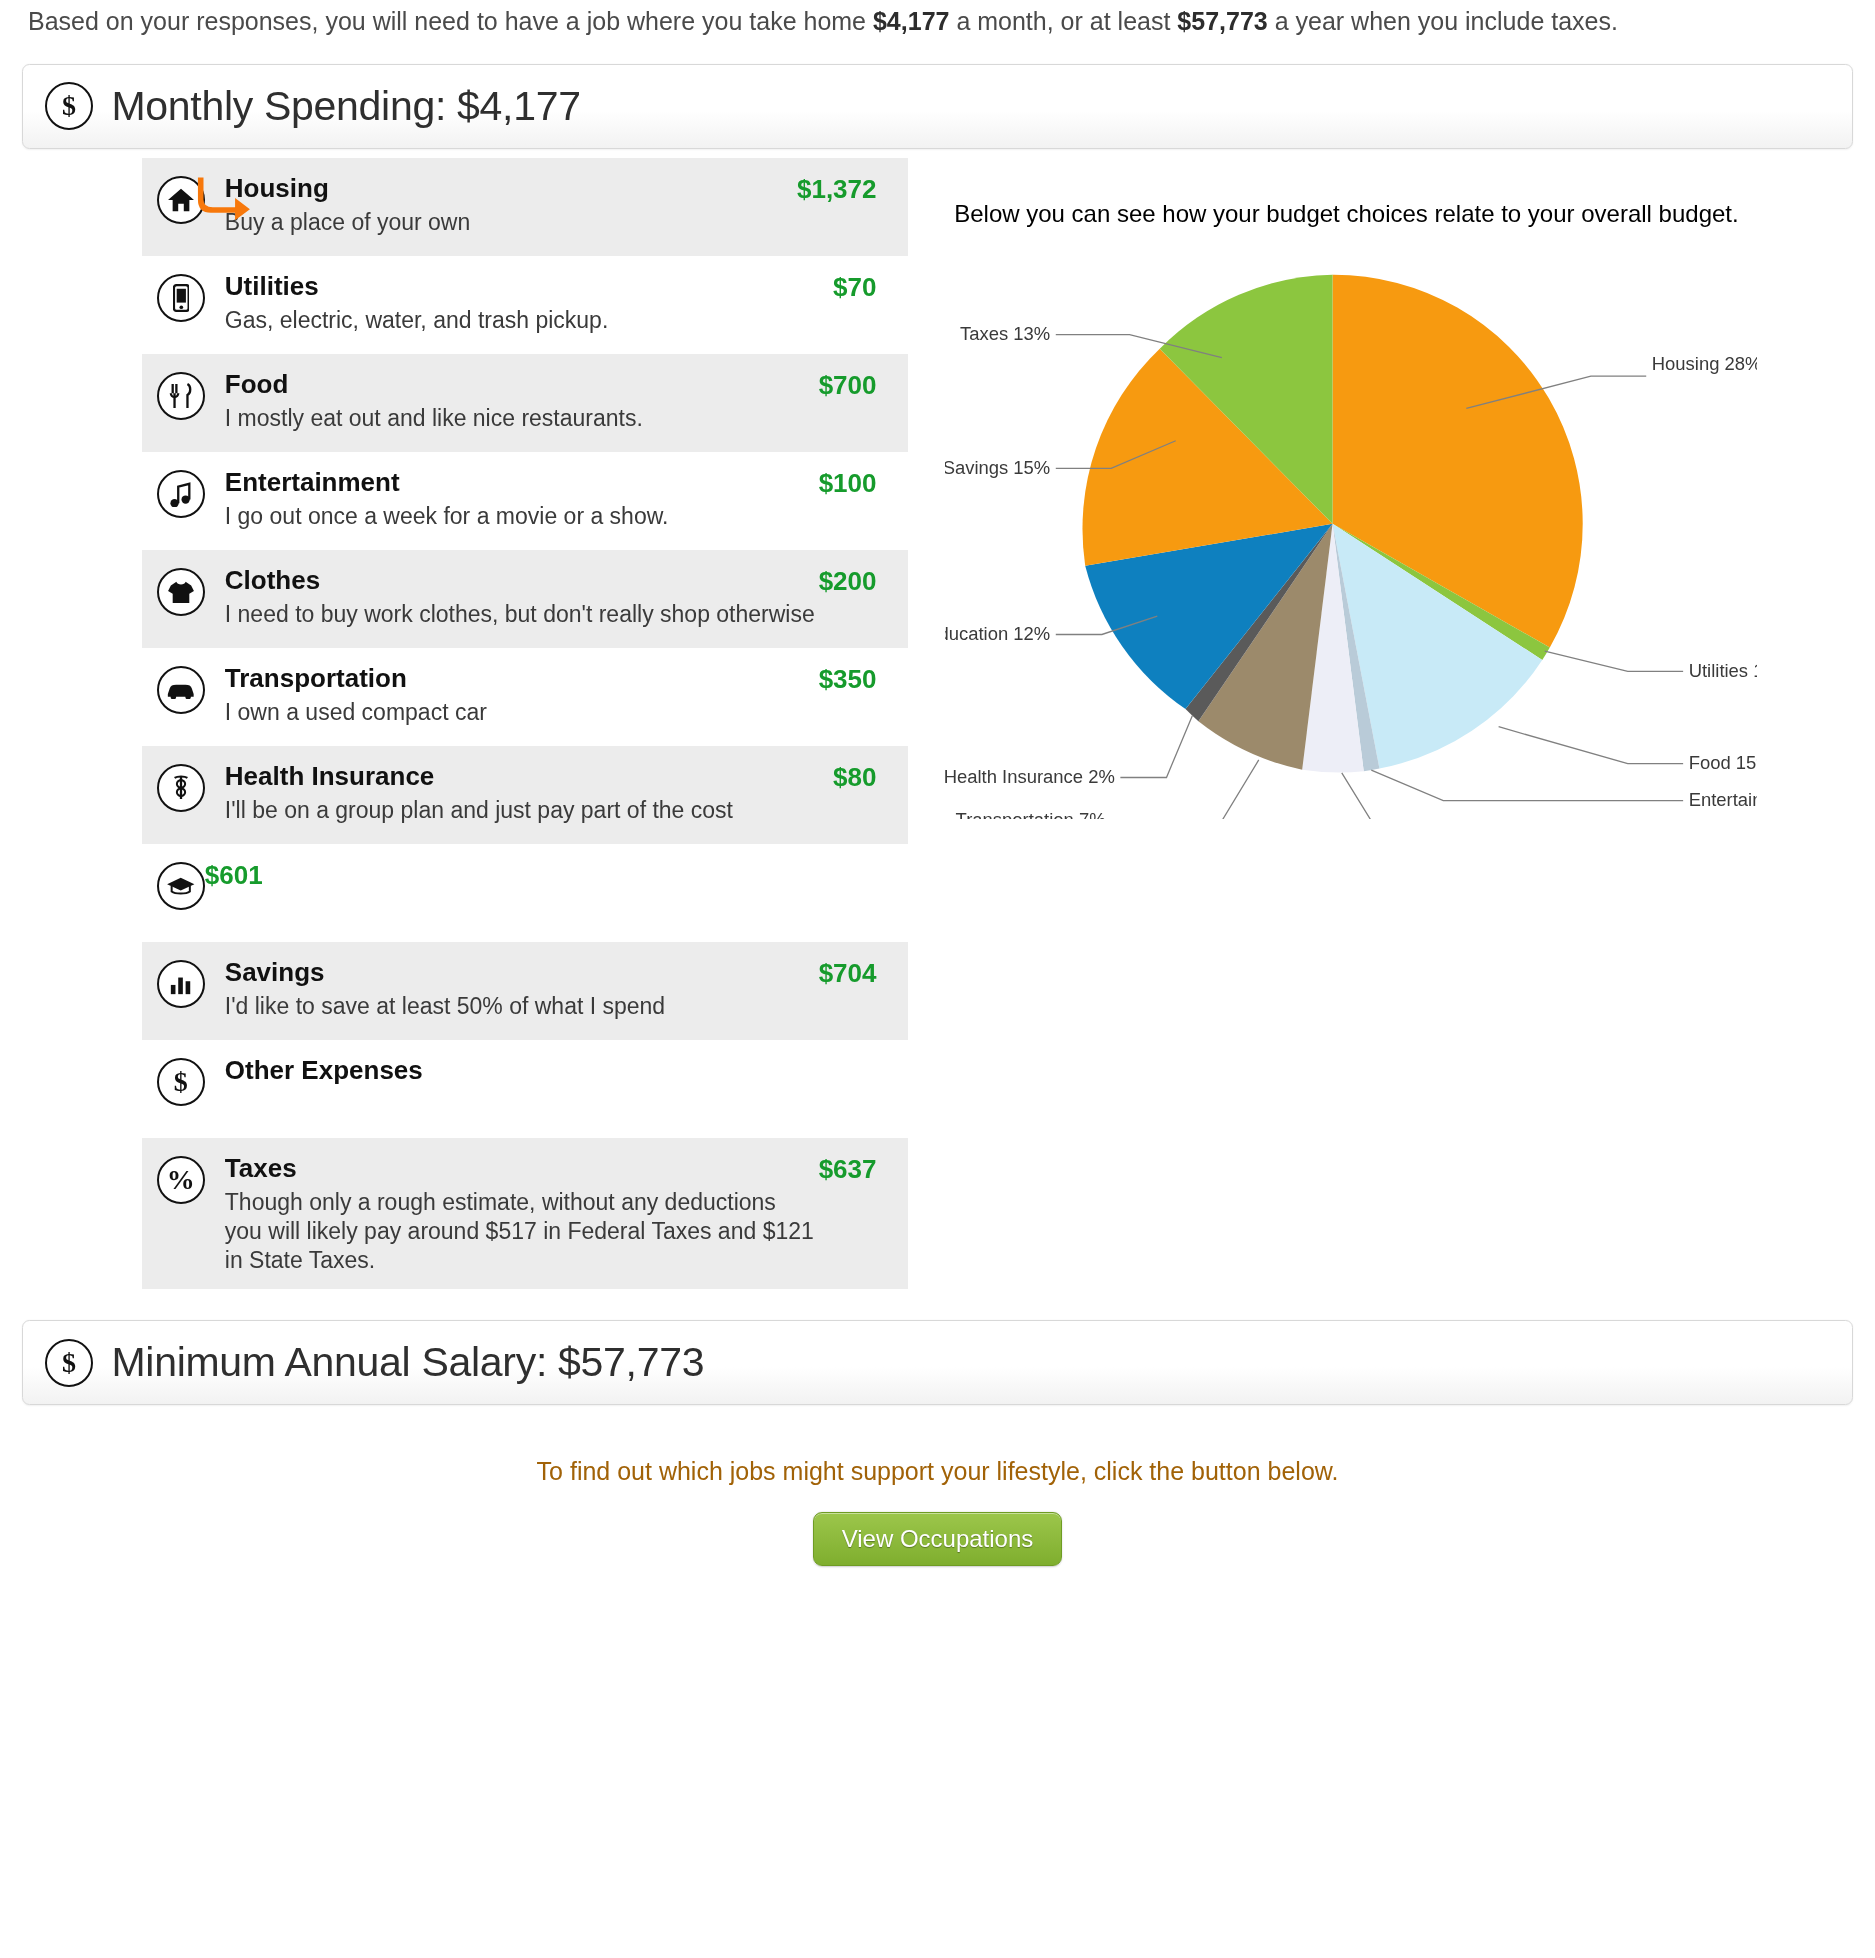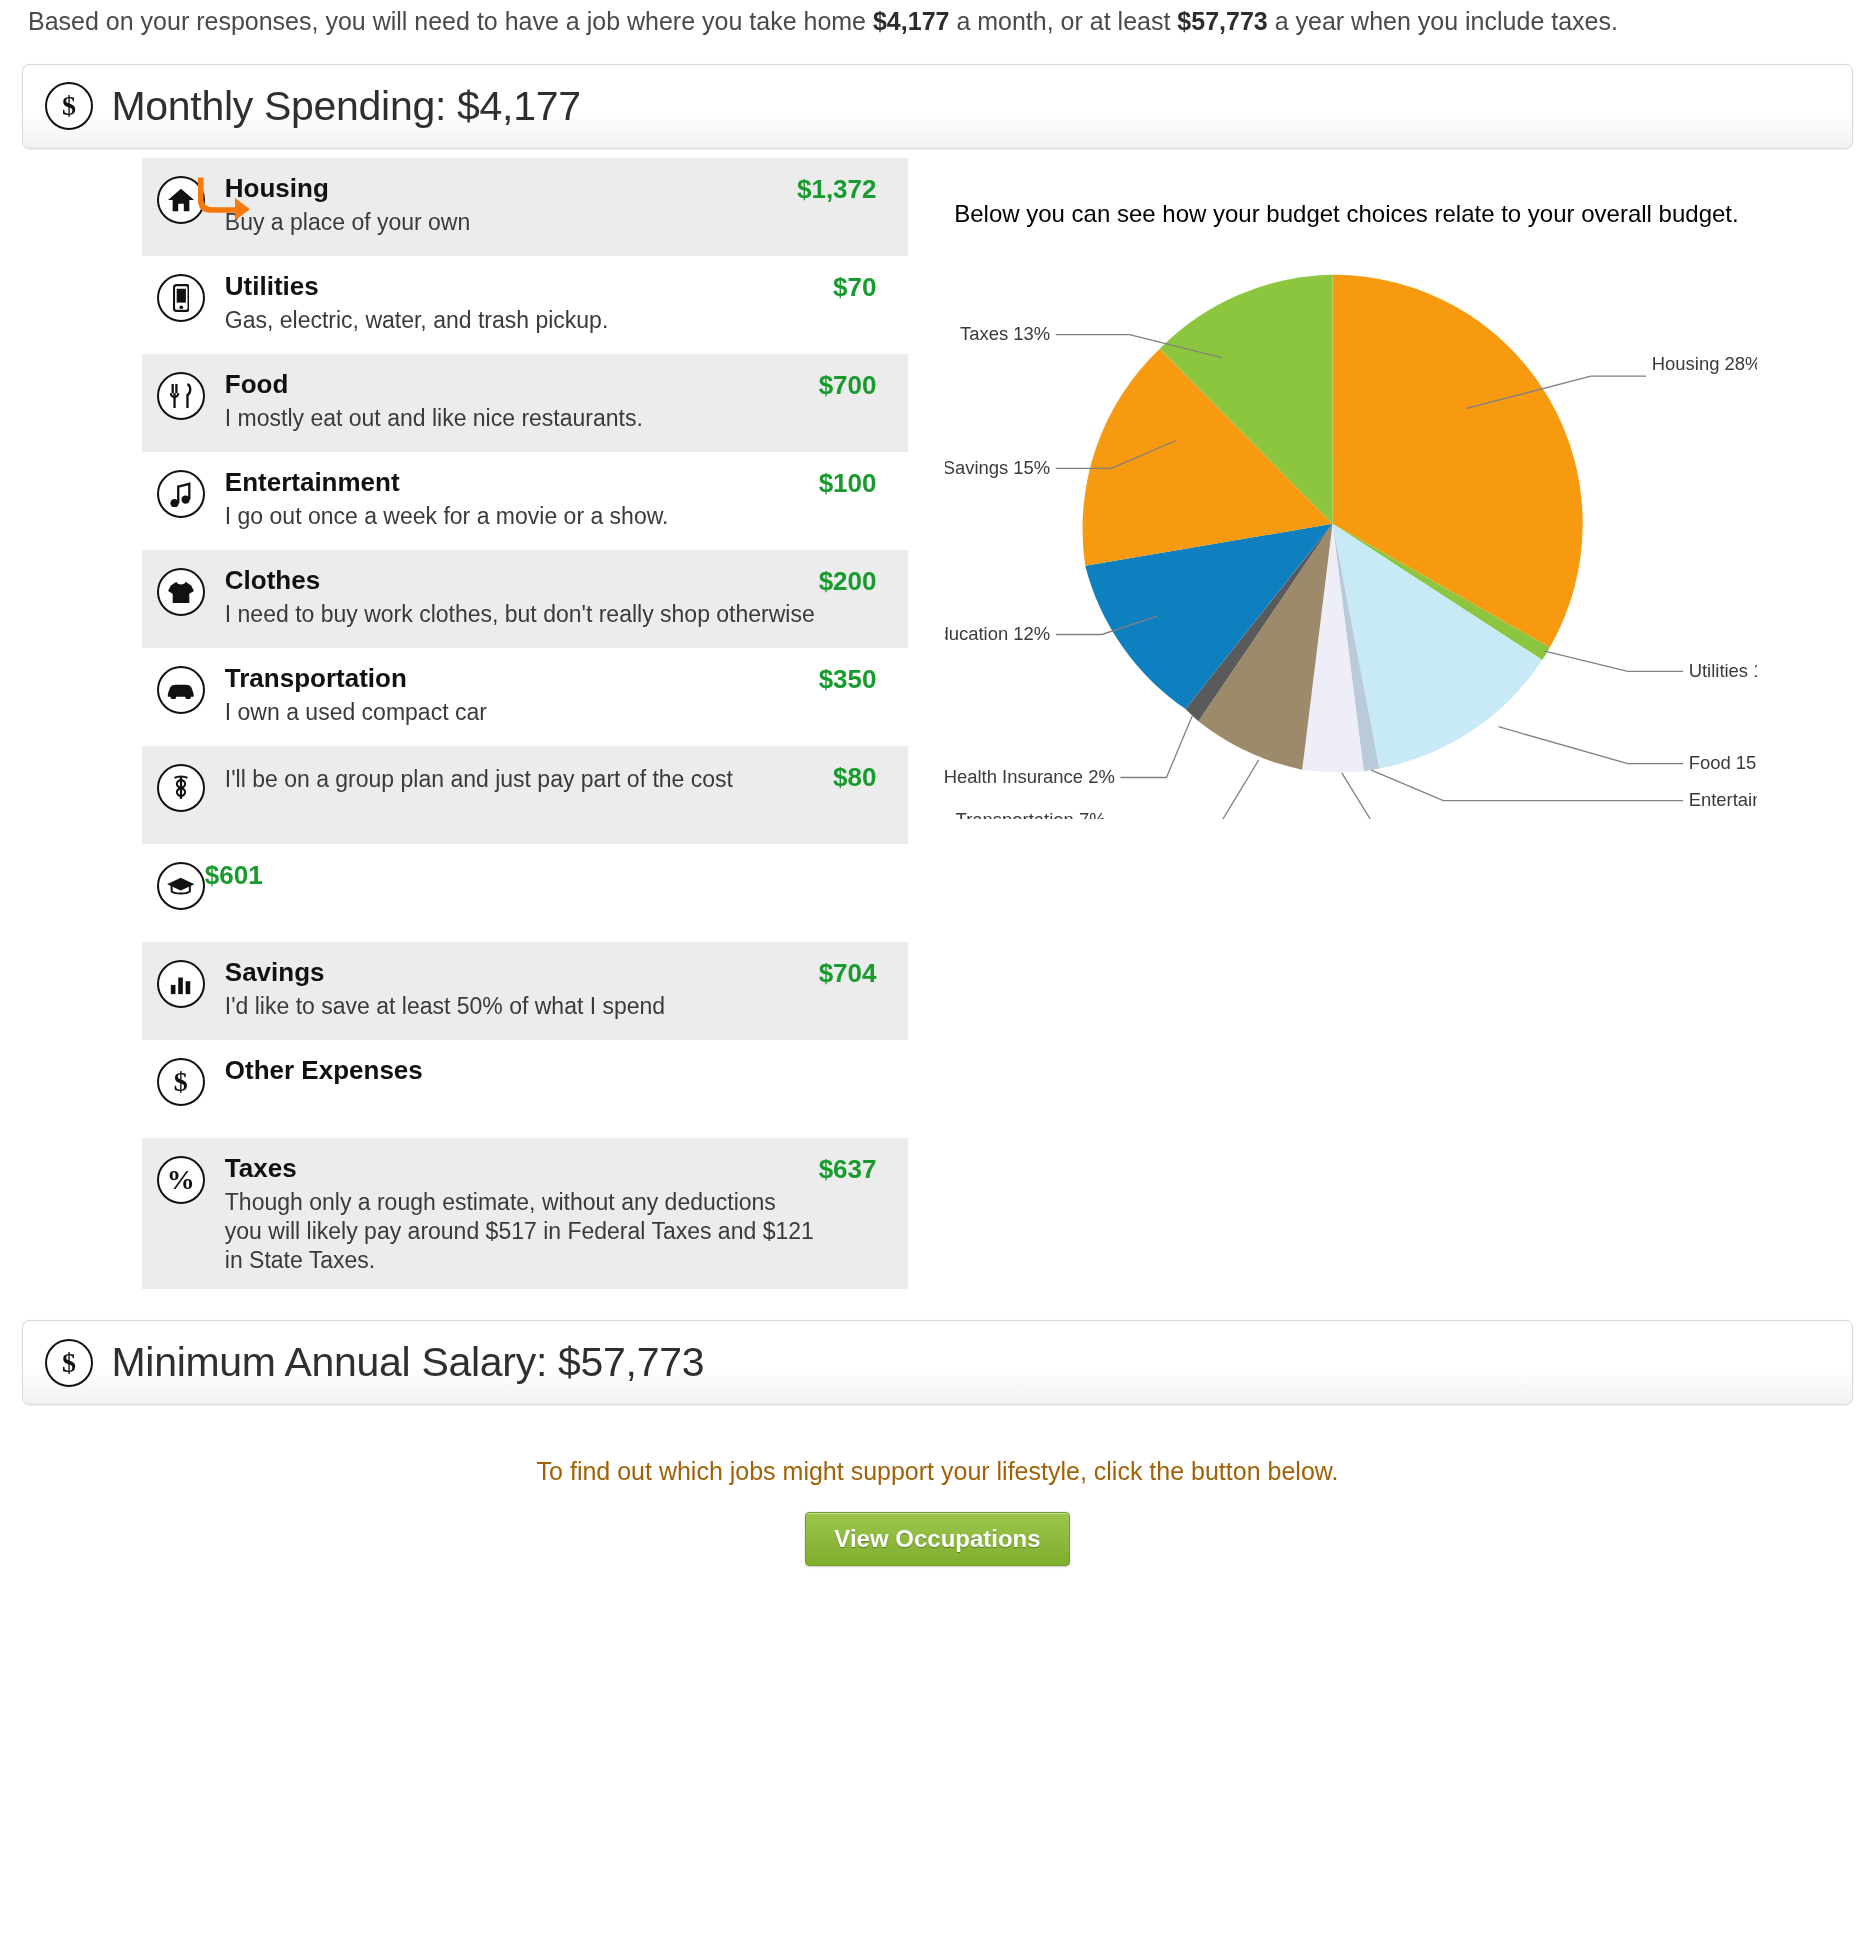--- a/index.html
+++ b/index.html
@@ -130,24 +130,24 @@
     font-size: 25px;
     font-weight: normal;
     color: #a16207;
     margin-top: 52px;
   }
   .btn-wrap { text-align: center; margin-top: 26px; }
   .btn {
     display: inline-block;
     background: linear-gradient(to bottom, #9cc64b 0%, #7fae2e 100%);
     border: 0.9px solid #6f9c24;
-    border-radius: 4px;
+    border-radius: 9px;
     color: #ffffff;
     font-size: 24px;
-    font-weight: bold;
+    font-weight: normal;
     padding: 12px 28px;
     text-shadow: 0 0.9px 0.9px rgba(0,0,0,0.35);
     box-shadow: inset 0 0.9px 0 rgba(255,255,255,0.45), 0 0.9px 1.8px rgba(0,0,0,0.2);
     cursor: pointer;
   }
 </style>
 </head>
 <body>
 
 <div class="intro">
@@ -258,20 +258,21 @@
       <div class="row alt">
         <span class="icon-circle row-icon">
           <svg width="22" height="28" viewBox="0 0 24 30">
               <path d="M12 3 L12 27" stroke="#111" stroke-width="2.5"></path>
               <path d="M12 6 C6 8 6 13 12 15 C18 17 18 22 12 24" stroke="#111" stroke-width="2.2" fill="none"></path>
               <path d="M12 6 C18 8 18 13 12 15 C6 17 6 22 12 24" stroke="#111" stroke-width="2.2" fill="none"></path>
               <path d="M5 4 C8 2 16 2 19 4" stroke="#111" stroke-width="2.2" fill="none"></path>
             </svg>
         </span>
         <span class="row-body">
+          <div class="row-label">Health Insurance</div>
           <div class="row-desc">I'll be on a group plan and just pay part of the cost</div>
         </span>
         <span class="row-amount">$80</span>
       </div>
 
       <div class="row">
         <span class="icon-circle row-icon">
           <svg width="29.5" height="20" viewBox="0 0 32 22">
               <path d="M16 2 L31 9 L16 16 L1 9 Z" fill="#111"></path>
               <path d="M6 11 L6 17 C10 20 22 20 26 17 L26 11" stroke="#111" stroke-width="2.2" fill="none"></path>

